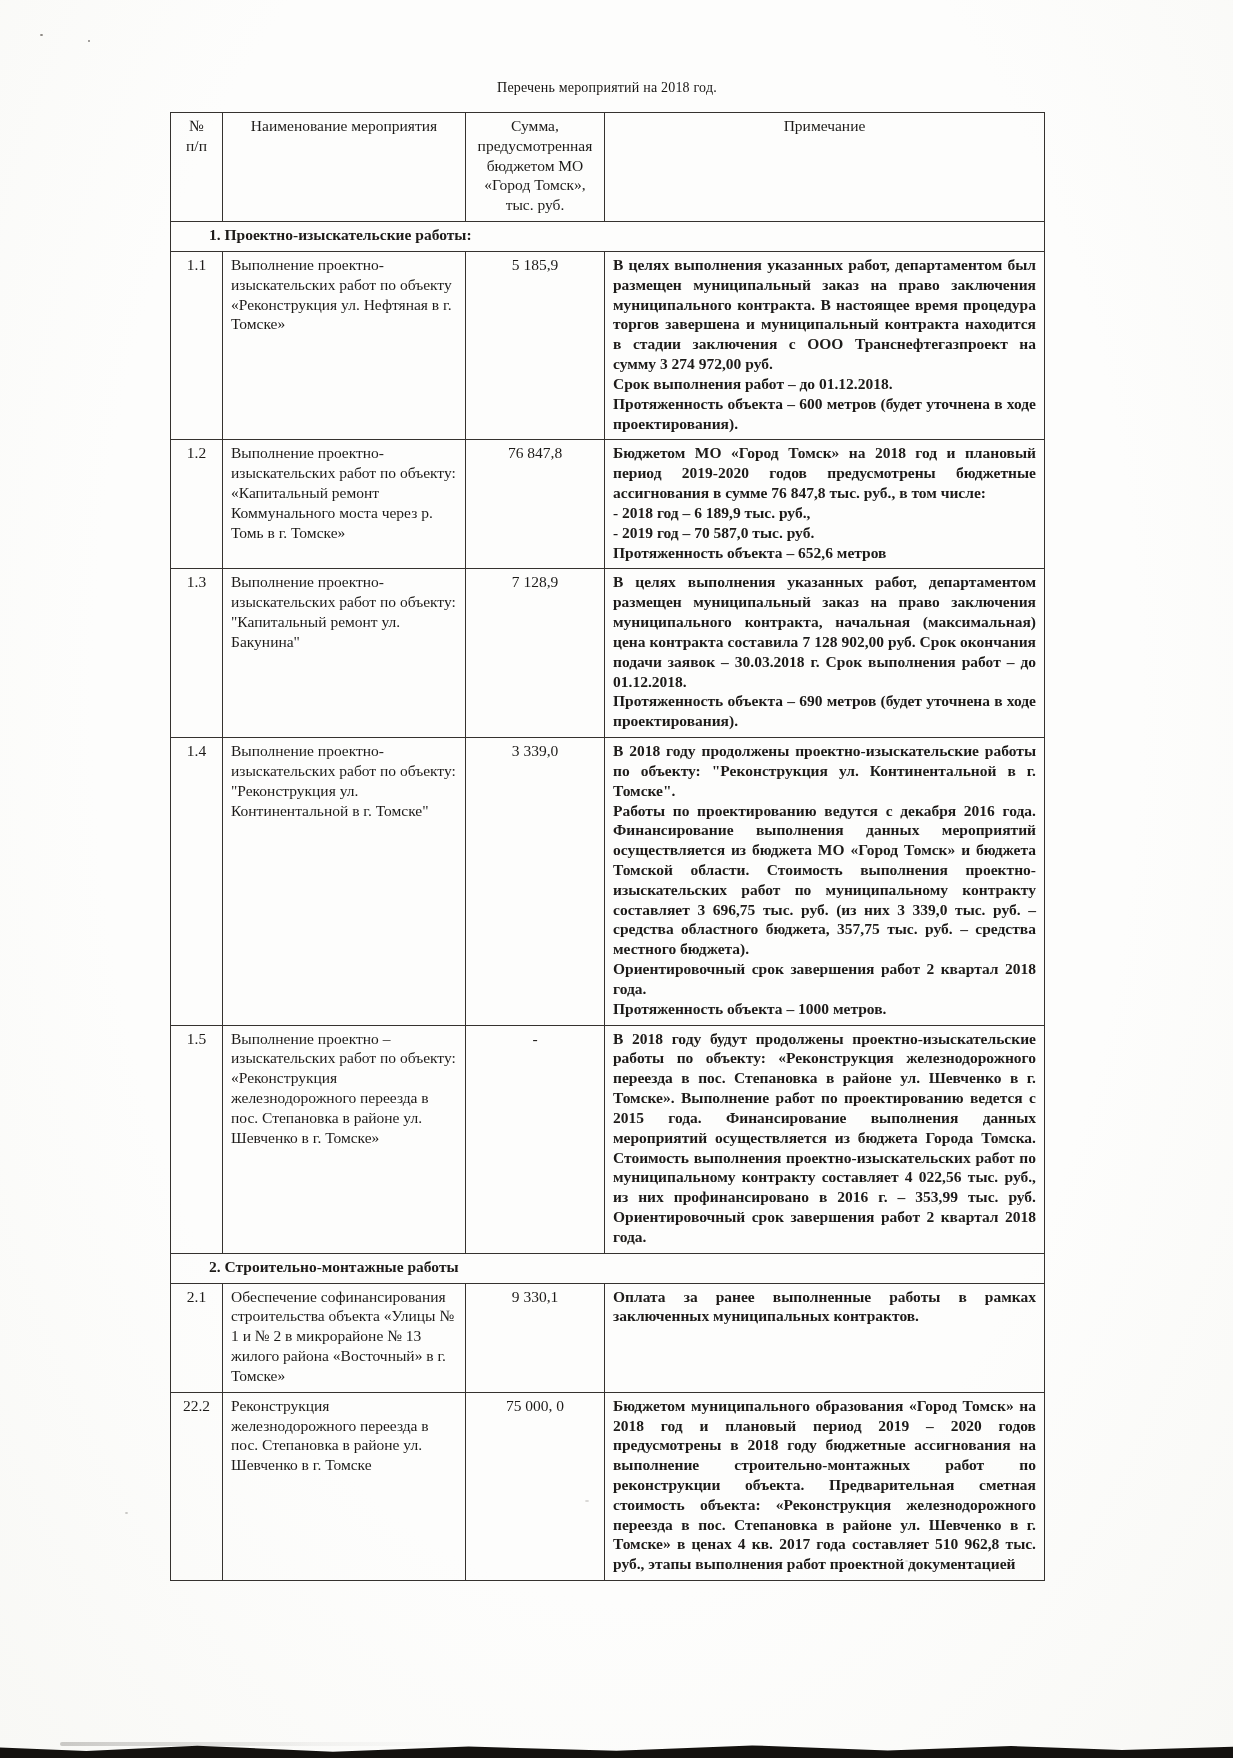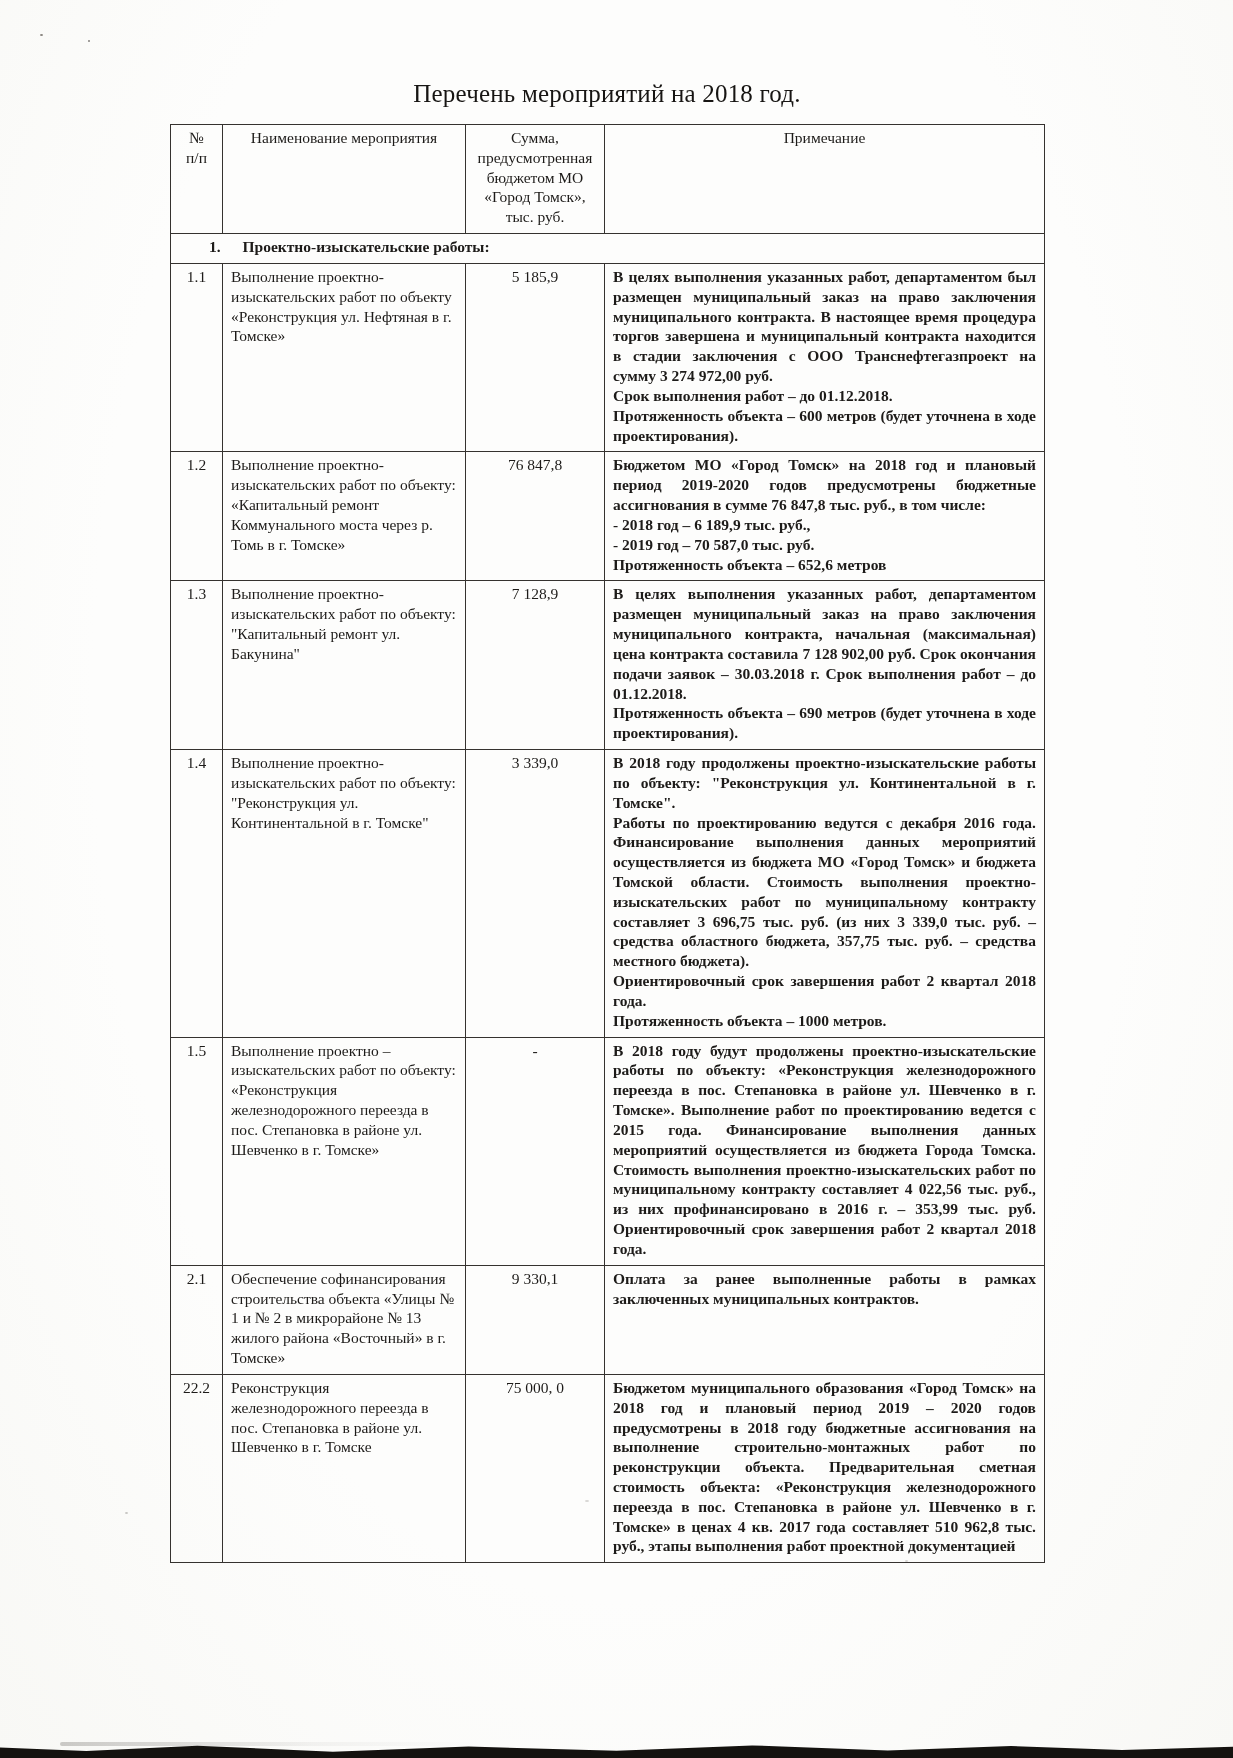--- a/index.html
+++ b/index.html
@@ -15,21 +15,21 @@
     color: #1d1b19;
   }
   .doc {
     position: absolute;
     left: 170px;
     top: 80px;
     width: 874px;
   }
   .title {
     text-align: center;
-    font-size: 25px;
+    font-size: 14px;
     font-weight: normal;
     margin: 0 0 16px 0;
     letter-spacing: 0.2px;
     color: #171513;
   }
   table.activities {
     border-collapse: collapse;
     width: 100%;
     table-layout: fixed;
   }
@@ -49,21 +49,21 @@
   .pre { white-space: pre-line; }
   .c-num  { text-align: center; padding-left: 2px; padding-right: 2px; }
   .c-name { text-align: left; margin-top: 16px; }
   .c-sum  { text-align: center; margin-top: 28px; }
   .c-note { text-align: justify; font-weight: bold; }
   .section-cell {
     font-weight: bold;
     padding: 2px 8px 3px 8px;
   }
   .sec-num  { margin-left: 30px; }
-  .sec-label{ margin-left: 18px; }
+  .sec-label{ }
 
   
   .speck {
     position: absolute;
     background: #6a655f;
     border-radius: 50%;
     opacity: 0.8;
   }
   .speck.s1 { left: 40px;  top: 34px;  width: 3px; height: 2px; }
   .speck.s2 { left: 88px;  top: 40px;  width: 2px; height: 2px; }
@@ -163,20 +163,26 @@
 Протяженность объекта – 1000 метров.</td>
       </tr>
 
       <tr>
         <td class="c-num">1.5</td>
         <td class="c-name">Выполнение проектно – изыскательских работ по объекту: «Реконструкция железнодорожного переезда в пос. Степановка в районе ул. Шевченко в г. Томске»</td>
         <td class="c-sum">-</td>
         <td class="c-note pre">В 2018 году будут продолжены проектно-изыскательские работы по объекту: «Реконструкция железнодорожного переезда в пос. Степановка в районе ул. Шевченко в г. Томске». Выполнение работ  по проектированию ведется с 2015 года. Финансирование выполнения данных мероприятий осуществляется из бюджета Города Томска. Стоимость выполнения проектно-изыскательских работ по муниципальному контракту составляет 4 022,56 тыс. руб., из них профинансировано в 2016 г. – 353,99 тыс. руб. Ориентировочный срок завершения работ 2 квартал 2018 года.</td>
       </tr>
 
+      <tr>
+        <td colspan="4" class="section-cell">
+          <span class="sec-num">2.</span>
+          <span class="sec-label">Строительно-монтажные работы</span>
+        </td>
+      </tr>
 
       <tr>
         <td class="c-num">2.1</td>
         <td class="c-name">Обеспечение софинансирования строительства объекта «Улицы № 1 и № 2 в микрорайоне № 13 жилого района «Восточный» в г. Томске»</td>
         <td class="c-sum">9 330,1</td>
         <td class="c-note pre">Оплата за ранее выполненные работы в рамках заключенных муниципальных контрактов.</td>
       </tr>
 
       <tr>
         <td class="c-num">22.2</td>

